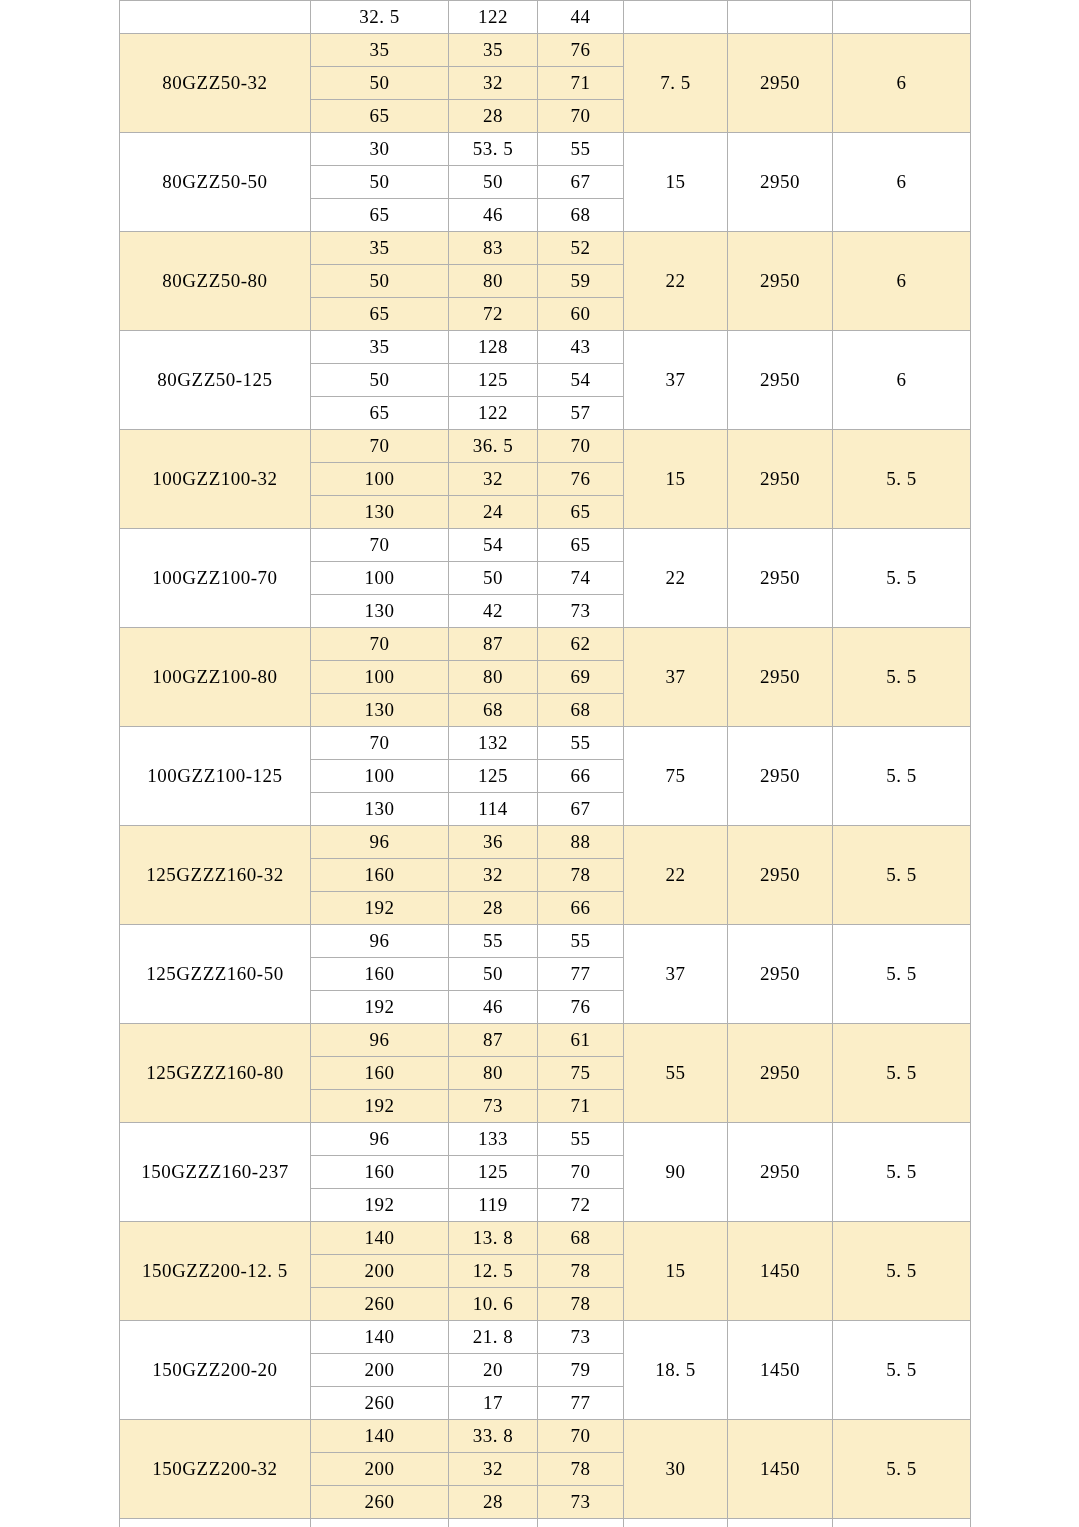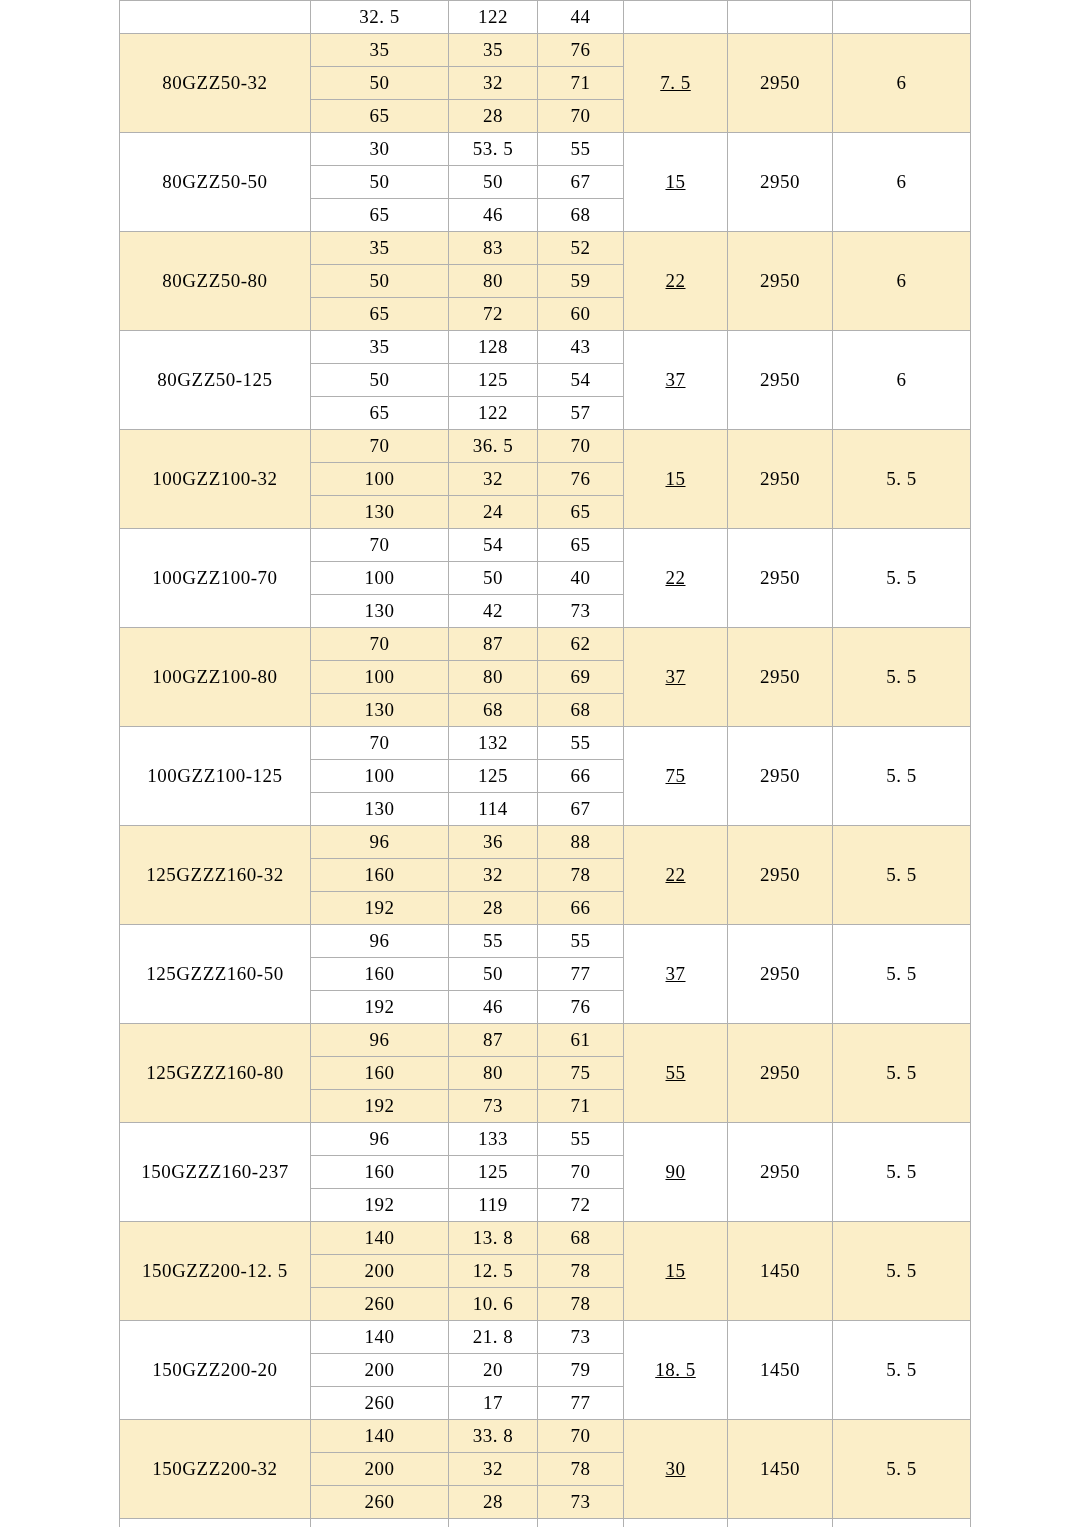--- a/index.html
+++ b/index.html
@@ -37,21 +37,21 @@
     padding: 0;
     height: 32px;
     background: #ffffff;
   }
   td.model {
     width: 190px;
   }
   td.c1 { width: 137px; }
   td.c2 { width: 88px; }
   td.c3 { width: 85px; }
-  td.c4 { width: 103px; text-decoration: underline; }
+  td.c4 { width: 103px; }
   td.c5 { width: 104px; }
   td.c6 { width: 137px; }
   tr.shaded td {
     background: #fbeec8;
   }
 </style>
 </head>
 <body>
 
 <div id="sheet">
@@ -166,21 +166,21 @@
           <td class="c1">70</td>
           <td class="c2">54</td>
           <td class="c3">65</td>
           <td class="c4" rowspan="3">22</td>
           <td class="c5" rowspan="3">2950</td>
           <td class="c6" rowspan="3">5. 5</td>
         </tr>
         <tr>
           <td class="c1">100</td>
           <td class="c2">50</td>
-          <td class="c3">40</td>
+          <td class="c3">74</td>
         </tr>
         <tr>
           <td class="c1">130</td>
           <td class="c2">42</td>
           <td class="c3">73</td>
         </tr>
         <tr class="shaded">
           <td class="model" rowspan="3">100GZZ100-80</td>
           <td class="c1">70</td>
           <td class="c2">87</td>

